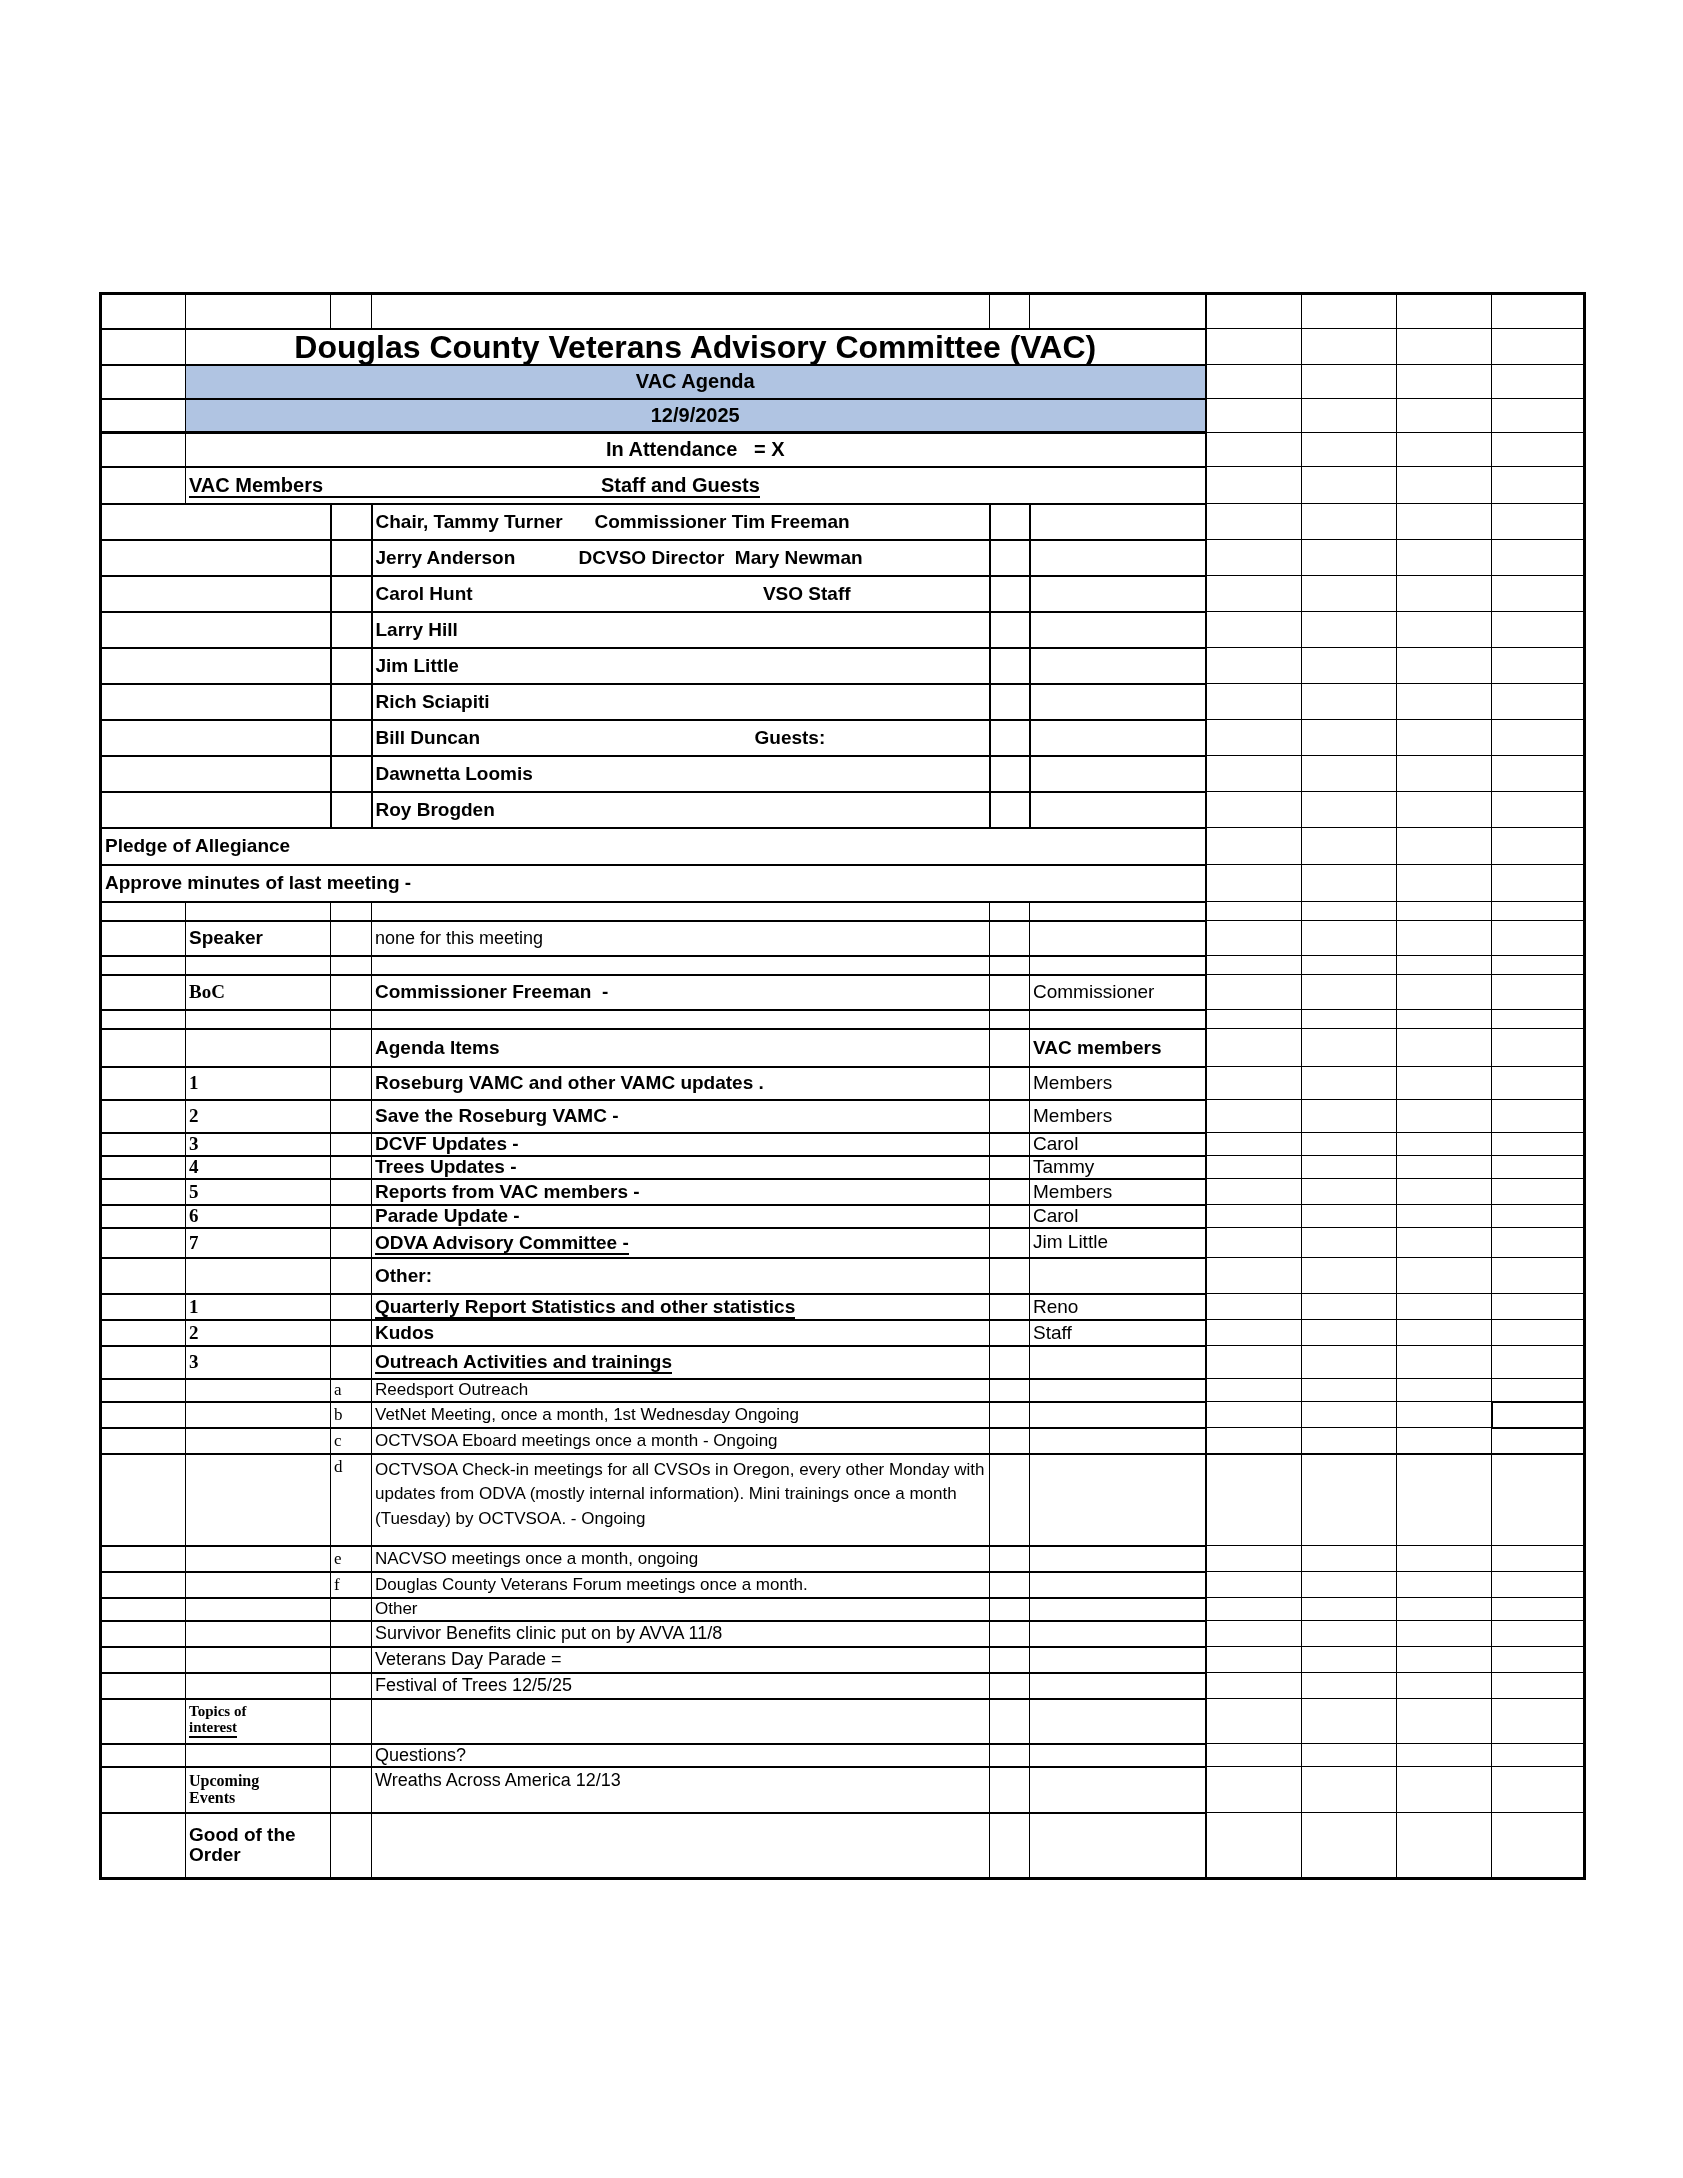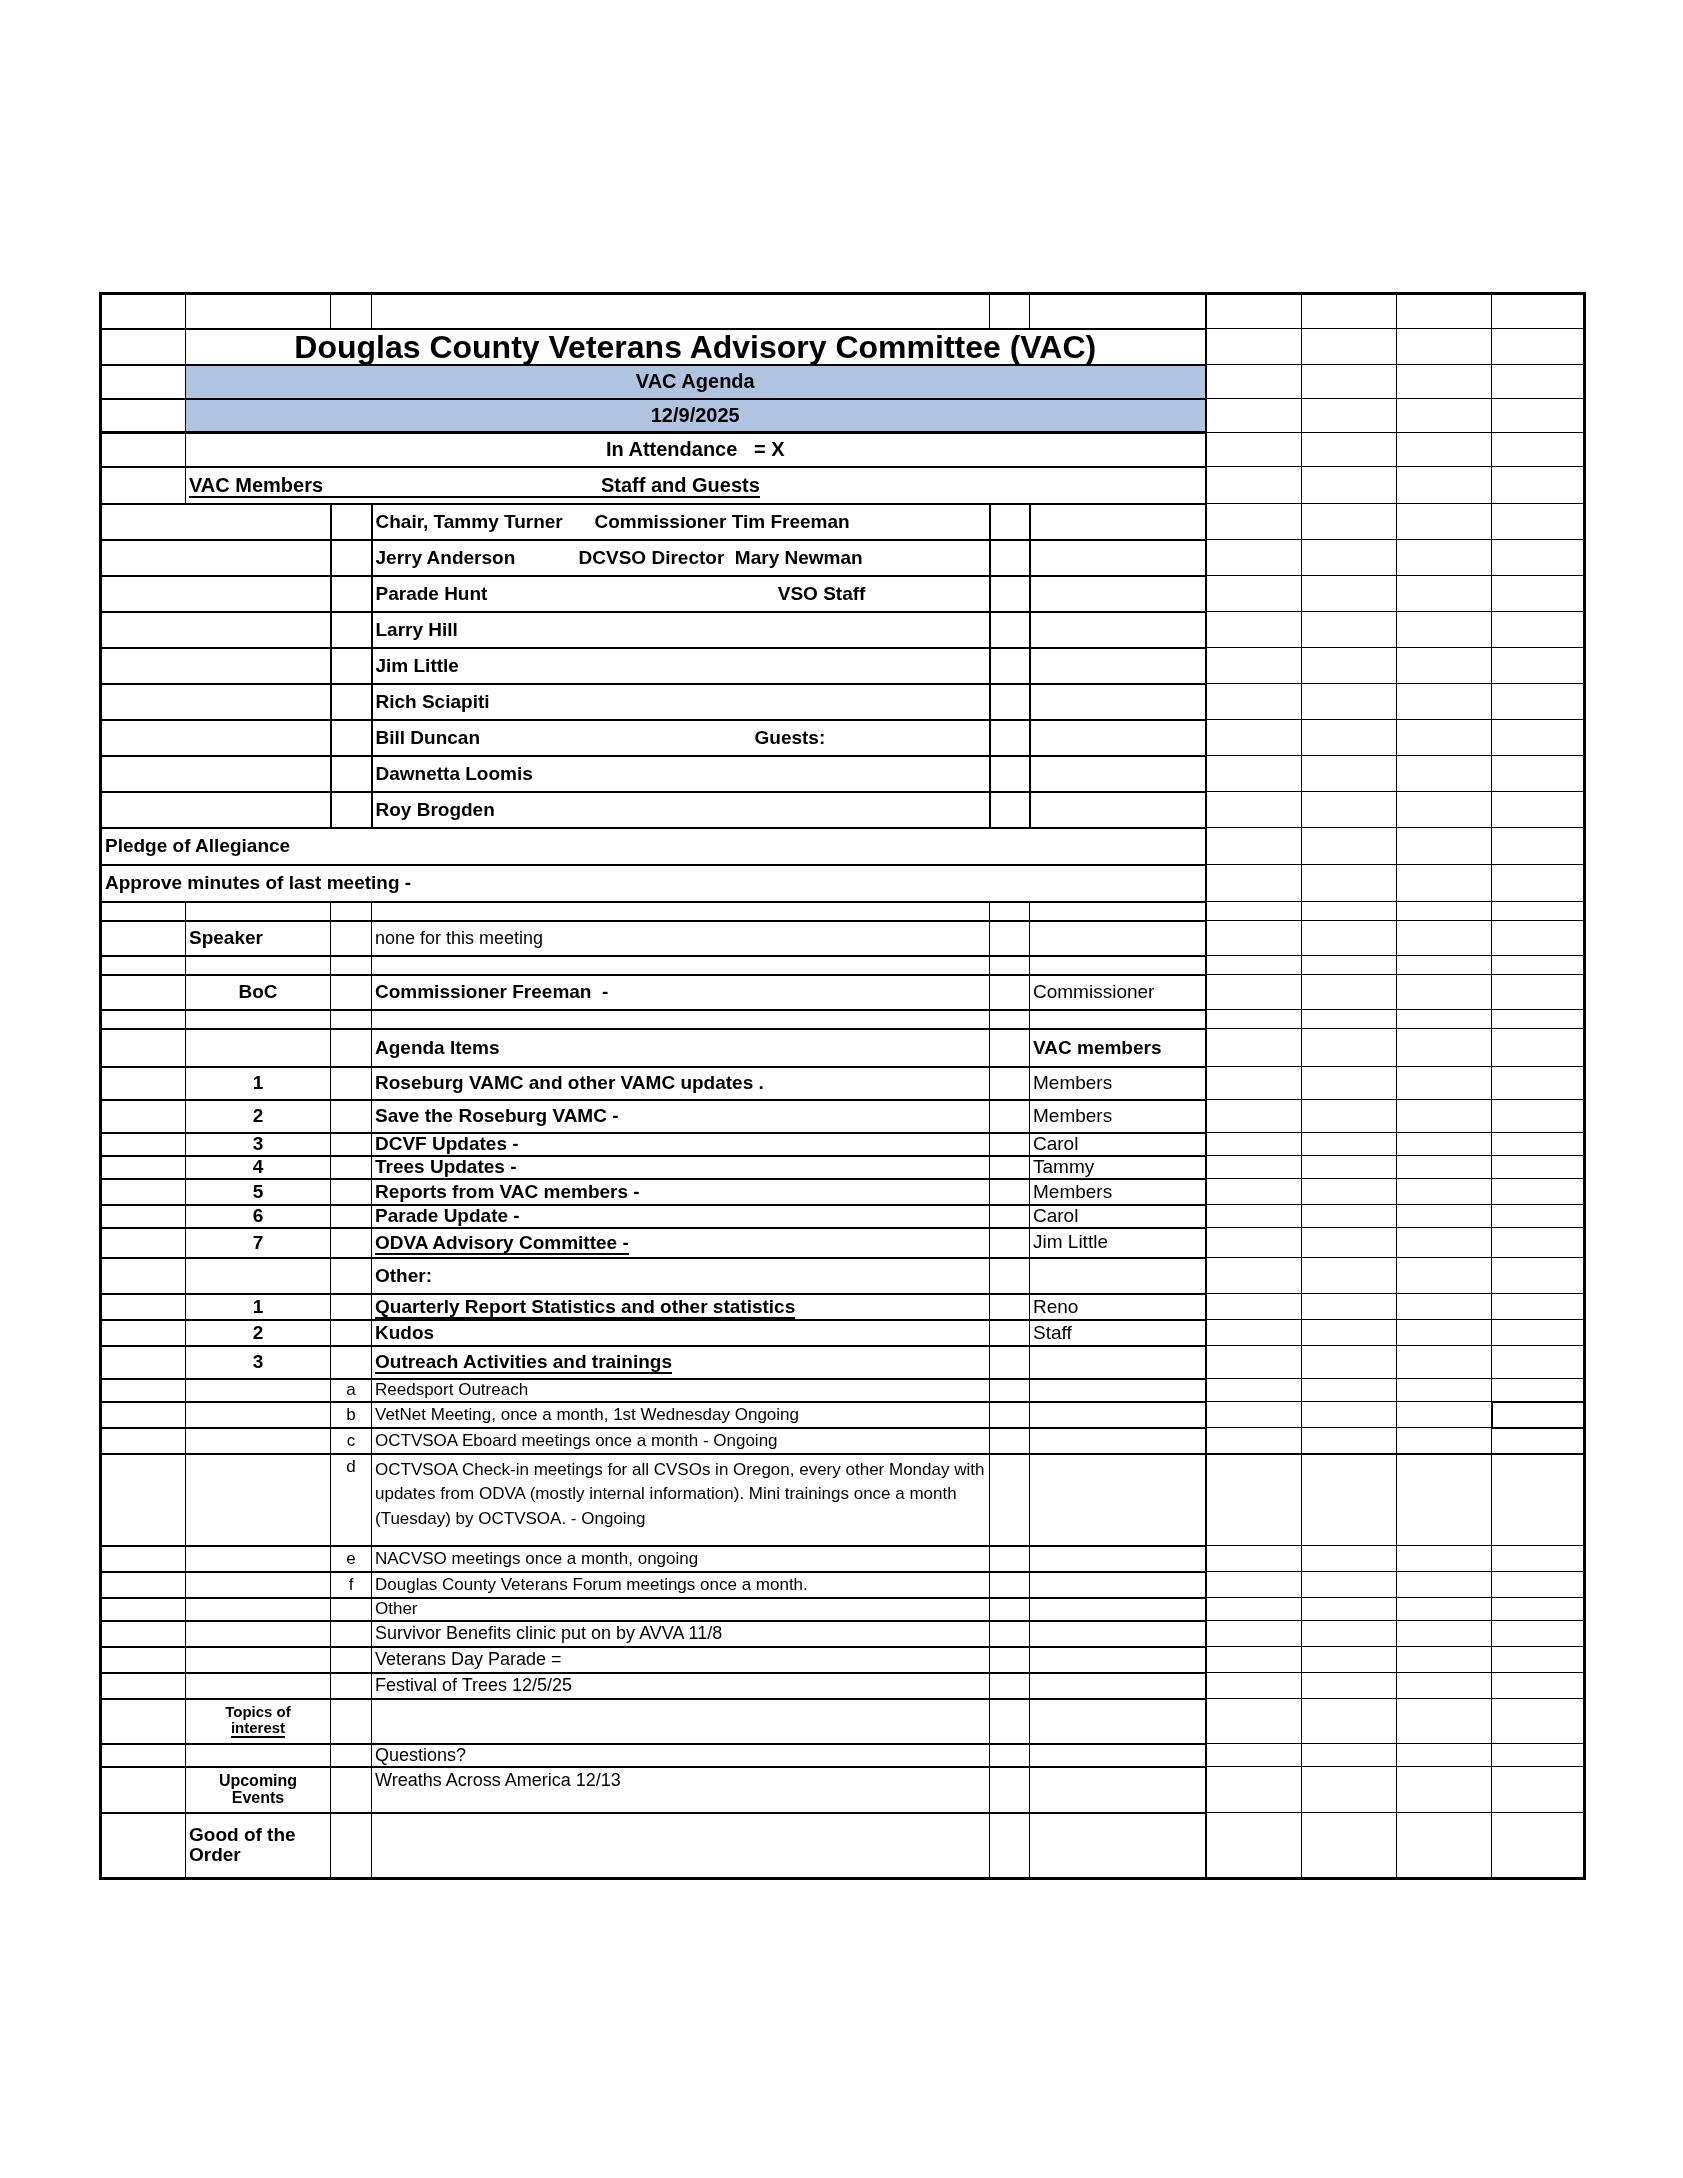--- a/index.html
+++ b/index.html
@@ -9,21 +9,21 @@
   tr.hb2 td:not(.r){border-bottom-width:2px;}
   tr.ht2 td:not(.r){border-top-width:2px;}
   tr.hb3 td:not(.r){border-bottom-width:3px;}
   tr.hbfull td{border-bottom-width:2px;}
   td.c5{border-right-width:2px;}
   td.box{border:2px solid #000;}
   td.thickbox{border:2px solid #000;}
   .blue{background:#b0c4e2;}
   .b{font-weight:bold;}
   .ctr{text-align:left;}
-  .rt{text-align:center;}
+  .rt{text-align:left;font-family:Liberation Serif, serif;}
   .pre{white-space:pre;}
   .fs15{font-size:15px;}
   .fs16{font-size:16px;}
   .fs17{font-size:17px;}
   .fs18{font-size:18px;}
   .title-cell{font-size:32px;font-weight:bold;text-align:center;line-height:1.0;}
   .band{font-size:20px;font-weight:bold;text-align:center;}
   .hdr-u{border-bottom:2px solid #000;white-space:pre;font-weight:bold;font-size:20px;}
   .u2{border-bottom:2px solid #000;}
   .top{vertical-align:top;padding-top:3px;}
@@ -123,21 +123,21 @@
 <td class="box"></td>
         <td class="c5"></td>
 <td class="r"></td>
         <td class="r"></td>
         <td class="r"></td>
         <td class="r"></td>
 </tr>
 <tr class="hb2" style="height:36px">
 <td colspan="2"></td>
         <td class="box"></td>
-<td class="b pre">Parade Hunt                                                       VSO Staff</td>
+<td class="b pre">Carol Hunt                                                       VSO Staff</td>
 <td class="box"></td>
         <td class="c5"></td>
 <td class="r"></td>
         <td class="r"></td>
         <td class="r"></td>
         <td class="r"></td>
 </tr>
 <tr class="hb2" style="height:36px">
 <td colspan="2"></td>
         <td class="box"></td>

